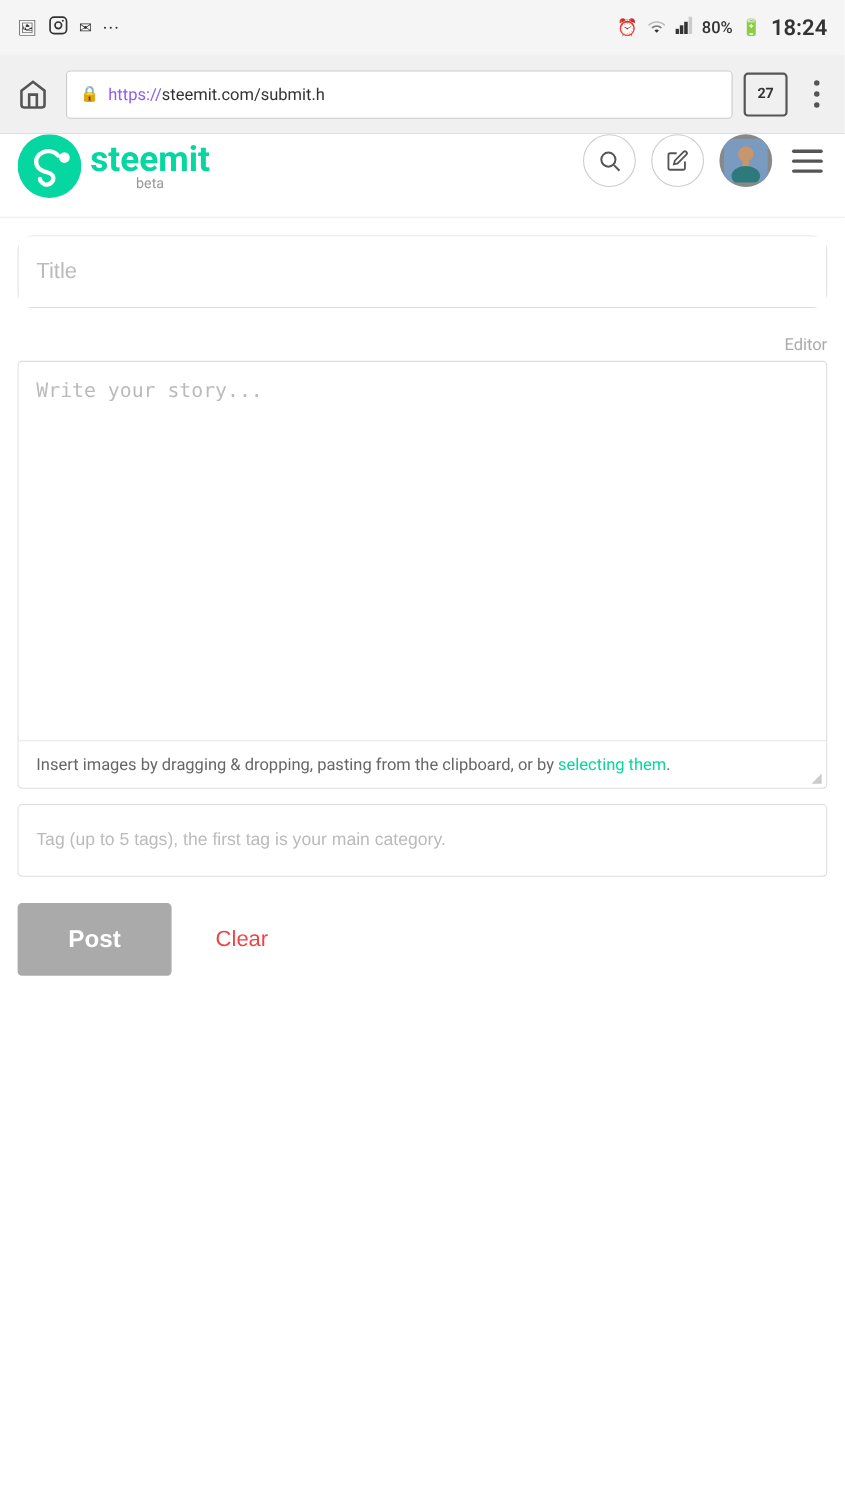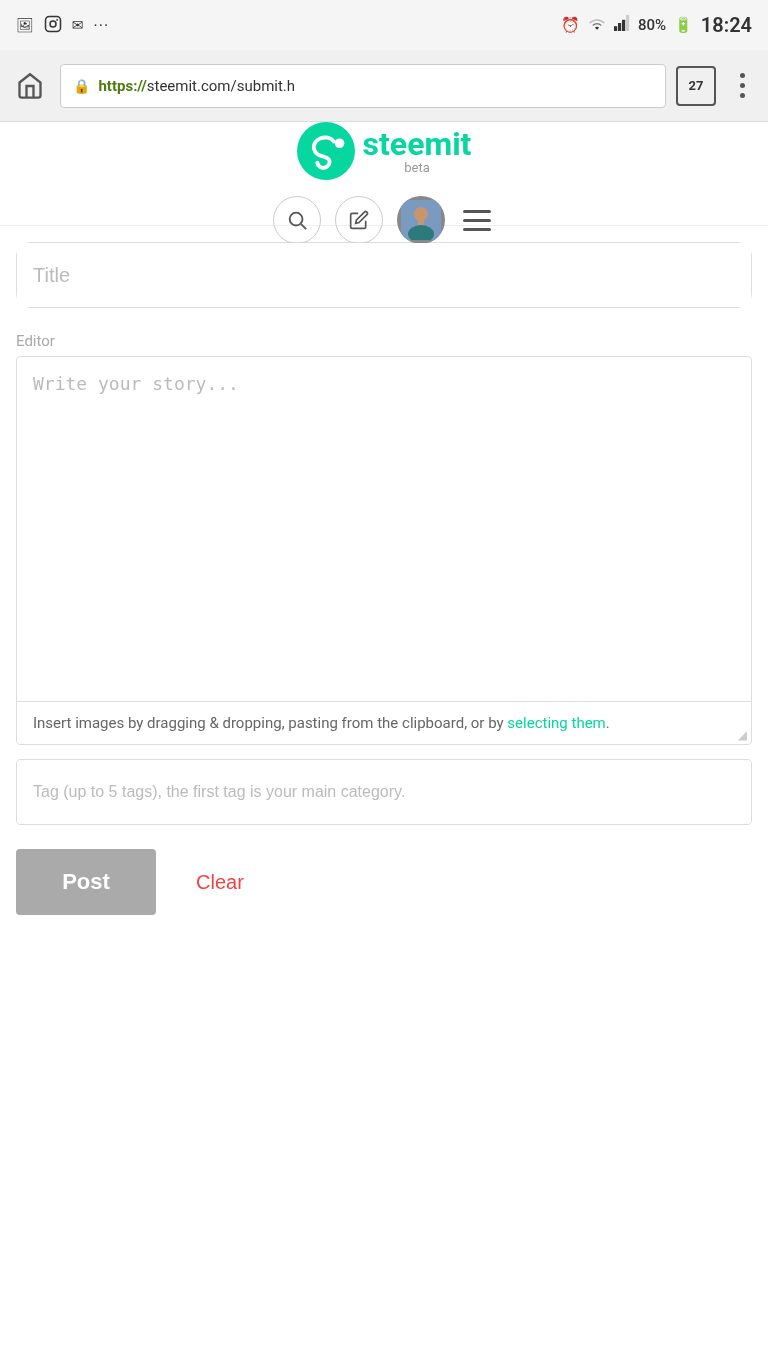--- a/index.html
+++ b/index.html
@@ -115,28 +115,27 @@
 
     
     .app-container {
       width: 100%;
       background: #fff;
     }
 
     
     .app-header {
       width: 100%;
-      height: 104px;
+      height: 76px;
       background: #fff;
       display: flex;
-      align-items: center;
+      align-items: flex-start;
       padding: 0 16px;
       border-bottom: 1px solid #eee;
       gap: 16px;
-      flex-direction: column;
     }
     .logo-area {
       display: flex;
       align-items: center;
       gap: 8px;
       flex: 1;
     }
     .logo-icon {
       width: 58px;
       height: 58px;
@@ -221,21 +220,21 @@
       outline: none;
       color: #333;
       border-radius: 4px;
     }
     .title-input::placeholder {
       color: #bbb;
     }
 
     .editor-label-row {
       display: flex;
-      justify-content: flex-start;
+      justify-content: flex-end;
       margin-bottom: 6px;
     }
     .editor-label {
       font-size: 15px;
       color: #aaa;
     }
 
     .story-textarea-wrapper {
       border: 1px solid #ddd;
       border-radius: 4px;
@@ -373,21 +372,21 @@
 <div class="browser-bar">
   <div class="home-btn">
     <svg width="28" height="28" viewBox="0 0 24 24" fill="none" stroke="#555" stroke-width="2">
       <path d="M3 9l9-7 9 7v11a2 2 0 01-2 2H5a2 2 0 01-2-2z"></path>
       <polyline points="9,22 9,12 15,12 15,22"></polyline>
     </svg>
   </div>
   <div class="url-bar">
     <span class="lock-icon">🔒</span>
     <span class="url-text">
-      <span style="color:#4d7c0f;font-weight:bold;">https://</span><span>steemit.com/submit.h</span>
+      <span style="color:#8b5cf6;">https://</span><span>steemit.com/submit.h</span>
     </span>
   </div>
   <div class="tab-btn">27</div>
   <div class="menu-btn">
     <div class="menu-dot"></div>
     <div class="menu-dot"></div>
     <div class="menu-dot"></div>
   </div>
 </div>
 

